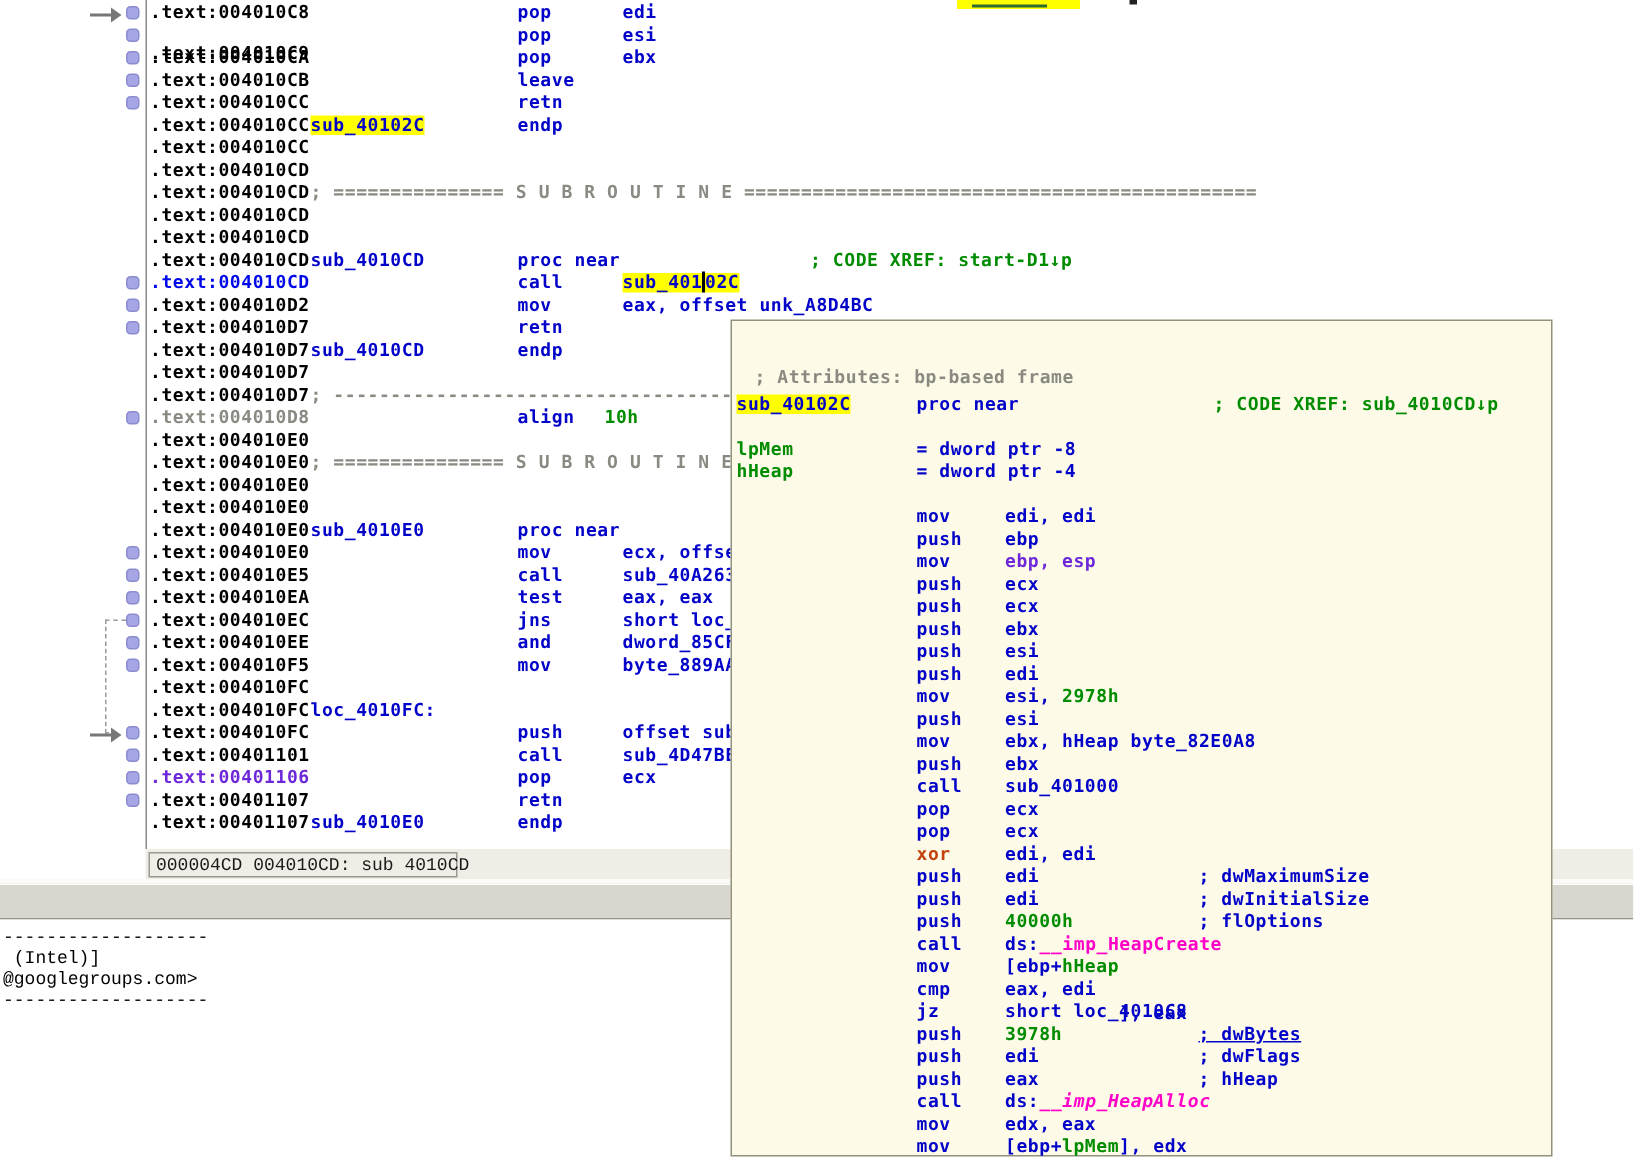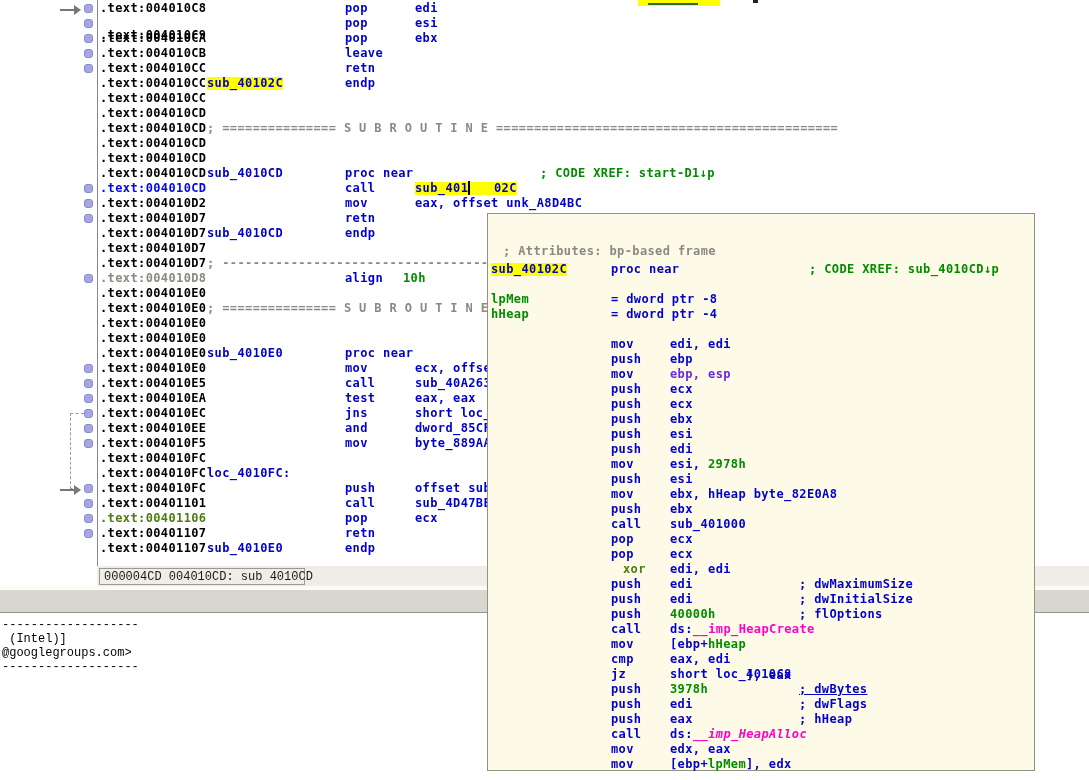--- a/index.html
+++ b/index.html
@@ -80,21 +80,21 @@
       <span class="seg" style="left: 100px; top: 137px; color: rgb(0, 0, 0);">.text:004010CD</span>
       <span class="seg" style="left: 100px; top: 152px; color: rgb(0, 0, 0);">.text:004010CD</span>
       <span class="seg" style="left: 100px; top: 167px; color: rgb(0, 0, 0);">.text:004010CD</span>
       <span class="seg" style="left: 207px; top: 167px; color: rgb(2, 2, 200);">sub_4010CD</span>
       <span class="seg" style="left: 345px; top: 167px; color: rgb(2, 2, 200);">proc near</span>
       <span class="seg" style="left: 540px; top: 167px; color: rgb(0, 140, 0);">; CODE XREF: start-D1↓p</span>
       <span class="seg" style="left: 100px; top: 182px; color: rgb(0, 8, 232);">.text:004010CD</span>
       <span class="seg" style="left: 345px; top: 182px; color: rgb(2, 2, 200);">call</span>
       <span class="seg hl" style="left: 415px; top: 182px; color: rgb(2, 2, 200);">sub_401</span>
       <div class="cursor" style="left: 468px; top: 181px;"></div>
-      <span class="seg hl" style="left: 470px; top: 182px; color: rgb(2, 2, 200); padding-left: 24px;">02C</span>
+      <span class="seg hl" style="left: 470px; top: 182px; color: rgb(2, 2, 200);">02C</span>
       <div class="dot" style="left: 84px; top: 184px;"></div>
       <span class="seg" style="left: 100px; top: 197px; color: rgb(0, 0, 0);">.text:004010D2</span>
       <span class="seg" style="left: 345px; top: 197px; color: rgb(2, 2, 200);">mov</span>
       <span class="seg" style="left: 415px; top: 197px; color: rgb(2, 2, 200);">eax, offset unk_A8D4BC</span>
       <div class="dot" style="left: 84px; top: 199px;"></div>
       <span class="seg" style="left: 100px; top: 212px; color: rgb(0, 0, 0);">.text:004010D7</span>
       <span class="seg" style="left: 345px; top: 212px; color: rgb(2, 2, 200);">retn</span>
       <div class="dot" style="left: 84px; top: 214px;"></div>
       <span class="seg" style="left: 100px; top: 227px; color: rgb(0, 0, 0);">.text:004010D7</span>
       <span class="seg" style="left: 207px; top: 227px; color: rgb(2, 2, 200);">sub_4010CD</span>
@@ -144,21 +144,21 @@
       <span class="seg" style="left: 100px; top: 482px; color: rgb(0, 0, 0);">.text:004010FC</span>
       <span class="seg" style="left: 345px; top: 482px; color: rgb(2, 2, 200);">push</span>
       <span class="seg" style="left: 415px; top: 482px; color: rgb(2, 2, 200);">offset sub</span>
       <div class="dot" style="left: 84px; top: 484px;"></div>
       <div class="arrow-line" style="left: 60px; top: 489px;"></div>
       <div class="arrow-head" style="left: 74px; top: 485px;"></div>
       <span class="seg" style="left: 100px; top: 497px; color: rgb(0, 0, 0);">.text:00401101</span>
       <span class="seg" style="left: 345px; top: 497px; color: rgb(2, 2, 200);">call</span>
       <span class="seg" style="left: 415px; top: 497px; color: rgb(2, 2, 200);">sub_4D47BE</span>
       <div class="dot" style="left: 84px; top: 499px;"></div>
-      <span class="seg" style="left: 100px; top: 512px; color: #4d7c0f;">.text:00401106</span>
+      <span class="seg" style="left: 100px; top: 512px; color: #6d28d9;">.text:00401106</span>
       <span class="seg" style="left: 345px; top: 512px; color: rgb(2, 2, 200);">pop</span>
       <span class="seg" style="left: 415px; top: 512px; color: rgb(2, 2, 200);">ecx</span>
       <div class="dot" style="left: 84px; top: 514px;"></div>
       <span class="seg" style="left: 100px; top: 527px; color: rgb(0, 0, 0);">.text:00401107</span>
       <span class="seg" style="left: 345px; top: 527px; color: rgb(2, 2, 200);">retn</span>
       <div class="dot" style="left: 84px; top: 529px;"></div>
       <span class="seg" style="left: 100px; top: 542px; color: rgb(0, 0, 0);">.text:00401107</span>
       <span class="seg" style="left: 207px; top: 542px; color: rgb(2, 2, 200);">sub_4010E0</span>
       <span class="seg" style="left: 345px; top: 542px; color: rgb(2, 2, 200);">endp</span>
     </div>
@@ -219,21 +219,21 @@
       <span class="seg" style="left: 123px; top: 274px; color: rgb(2, 2, 200);">mov</span>
       <span class="seg" style="left: 182px; top: 274px; color: rgb(2, 2, 200);">ebx, hHeap byte_82E0A8</span>
       <span class="seg" style="left: 123px; top: 289px; color: rgb(2, 2, 200);">push</span>
       <span class="seg" style="left: 182px; top: 289px; color: rgb(2, 2, 200);">ebx</span>
       <span class="seg" style="left: 123px; top: 304px; color: rgb(2, 2, 200);">call</span>
       <span class="seg" style="left: 182px; top: 304px; color: rgb(2, 2, 200);">sub_401000</span>
       <span class="seg" style="left: 123px; top: 319px; color: rgb(2, 2, 200);">pop</span>
       <span class="seg" style="left: 182px; top: 319px; color: rgb(2, 2, 200);">ecx</span>
       <span class="seg" style="left: 123px; top: 334px; color: rgb(2, 2, 200);">pop</span>
       <span class="seg" style="left: 182px; top: 334px; color: rgb(2, 2, 200);">ecx</span>
-      <span class="seg" style="left: 123px; top: 349px; color: #4d7c0f; margin-left: 12px;">xor</span>
+      <span class="seg" style="left: 123px; top: 349px; color: #c2410c;">xor</span>
       <span class="seg" style="left: 182px; top: 349px; color: rgb(2, 2, 200);">edi, edi</span>
       <span class="seg" style="left: 123px; top: 364px; color: rgb(2, 2, 200);">push</span>
       <span class="seg" style="left: 182px; top: 364px; color: rgb(2, 2, 200);">edi</span>
       <span class="seg" style="left: 311px; top: 364px; color: rgb(2, 2, 200);">; dwMaximumSize</span>
       <span class="seg" style="left: 123px; top: 379px; color: rgb(2, 2, 200);">push</span>
       <span class="seg" style="left: 182px; top: 379px; color: rgb(2, 2, 200);">edi</span>
       <span class="seg" style="left: 311px; top: 379px; color: rgb(2, 2, 200);">; dwInitialSize</span>
       <span class="seg" style="left: 123px; top: 394px; color: rgb(2, 2, 200);">push</span>
       <span class="seg" style="left: 182px; top: 394px; color: rgb(0, 140, 0);">40000h</span>
       <span class="seg" style="left: 311px; top: 394px; color: rgb(2, 2, 200);">; flOptions</span>

